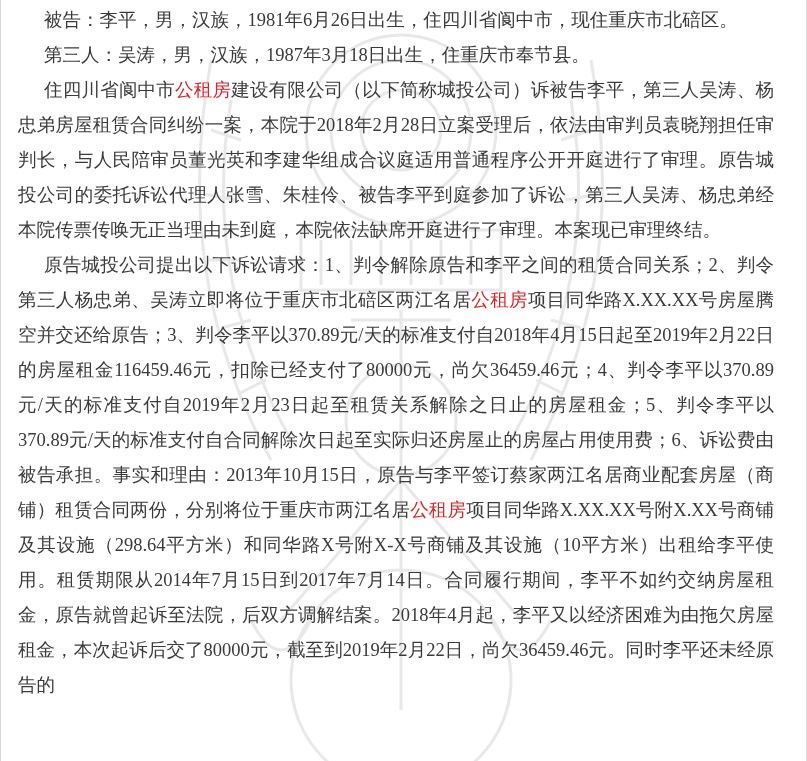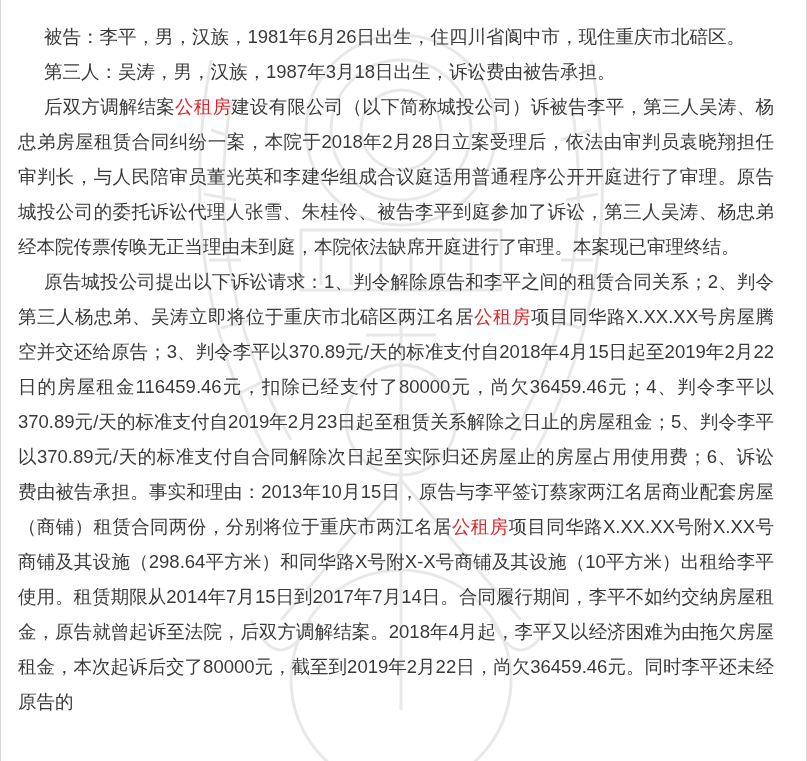--- a/index.html
+++ b/index.html
@@ -9,24 +9,23 @@
     border-left: 1px solid #d8d8d8; border-right: 1px solid #d8d8d8;
     background: #fff; overflow: hidden;
   }
   .watermark {
     position: absolute; left: 150px; top: -20px; width: 500px; height: 800px;
     pointer-events: none; opacity: 0.13;
   }
   .content {
     position: relative; z-index: 1;
     padding: 3px 0 0 17px; width: 756px;
-    font-family: Liberation Sans, sans-serif;
+    font-family: Liberation Serif, serif;
     font-size: 18.5px; line-height: 35px; color: #3a3a3a;
     letter-spacing: 0px;
-    margin-top: 16px;
   }
   .para { margin: 0; text-indent: 26px; text-align: justify; }
   .hl { color: #d9252a; }
 </style>
 </head>
 <body>
 
 <div class="page">
 
   <svg class="watermark" viewBox="0 0 500 800" xmlns="http://www.w3.org/2000/svg">
@@ -46,17 +45,17 @@
       <path d="M200 340 h100 M215 355 h70"></path>
       <circle cx="250" cy="440" r="55"></circle>
       <path d="M250 500 L130 640 M250 500 L370 640"></path>
       <path d="M100 640 Q130 700 160 640 M340 640 Q370 700 400 640"></path>
       <circle cx="250" cy="700" r="110"></circle>
     </g>
   </svg>
 
   <div class="content" style="color: rgb(58, 58, 58);">
     <p class="para"><span>被告：李平，男，汉族，1981年6月26日出生，住四川省阆中市，现住重庆市北碚区。</span></p>
-    <p class="para"><span>第三人：吴涛，男，汉族，1987年3月18日出生，诉讼费由被告承担。</span></p>
-    <p class="para"><span>后双方调解结案</span><span class="hl" style="color: rgb(217, 37, 42);">公租房</span><span>建设有限公司（以下简称城投公司）诉被告李平，第三人吴涛、杨忠弟房屋租赁合同纠纷一案，本院于2018年2月28日立案受理后，依法由审判员袁晓翔担任审判长，与人民陪审员董光英和李建华组成合议庭适用普通程序公开开庭进行了审理。原告城投公司的委托诉讼代理人张雪、朱桂伶、被告李平到庭参加了诉讼，第三人吴涛、杨忠弟经本院传票传唤无正当理由未到庭，本院依法缺席开庭进行了审理。本案现已审理终结。</span></p>
+    <p class="para"><span>第三人：吴涛，男，汉族，1987年3月18日出生，住重庆市奉节县。</span></p>
+    <p class="para"><span>住四川省阆中市</span><span class="hl" style="color: rgb(217, 37, 42);">公租房</span><span>建设有限公司（以下简称城投公司）诉被告李平，第三人吴涛、杨忠弟房屋租赁合同纠纷一案，本院于2018年2月28日立案受理后，依法由审判员袁晓翔担任审判长，与人民陪审员董光英和李建华组成合议庭适用普通程序公开开庭进行了审理。原告城投公司的委托诉讼代理人张雪、朱桂伶、被告李平到庭参加了诉讼，第三人吴涛、杨忠弟经本院传票传唤无正当理由未到庭，本院依法缺席开庭进行了审理。本案现已审理终结。</span></p>
     <p class="para"><span>原告城投公司提出以下诉讼请求：1、判令解除原告和李平之间的租赁合同关系；2、判令第三人杨忠弟、吴涛立即将位于重庆市北碚区两江名居</span><span class="hl" style="color: rgb(217, 37, 42);">公租房</span><span>项目同华路X.XX.XX号房屋腾空并交还给原告；3、判令李平以370.89元/天的标准支付自2018年4月15日起至2019年2月22日的房屋租金116459.46元，扣除已经支付了80000元，尚欠36459.46元；4、判令李平以370.89元/天的标准支付自2019年2月23日起至租赁关系解除之日止的房屋租金；5、判令李平以370.89元/天的标准支付自合同解除次日起至实际归还房屋止的房屋占用使用费；6、诉讼费由被告承担。事实和理由：2013年10月15日，原告与李平签订蔡家两江名居商业配套房屋（商铺）租赁合同两份，分别将位于重庆市两江名居</span><span class="hl" style="color: rgb(217, 37, 42);">公租房</span><span>项目同华路X.XX.XX号附X.XX号商铺及其设施（298.64平方米）和同华路X号附X-X号商铺及其设施（10平方米）出租给李平使用。租赁期限从2014年7月15日到2017年7月14日。合同履行期间，李平不如约交纳房屋租金，原告就曾起诉至法院，后双方调解结案。2018年4月起，李平又以经济困难为由拖欠房屋租金，本次起诉后交了80000元，截至到2019年2月22日，尚欠36459.46元。同时李平还未经原告的</span></p>
   </div>
 </div>
 
 </body></html>

